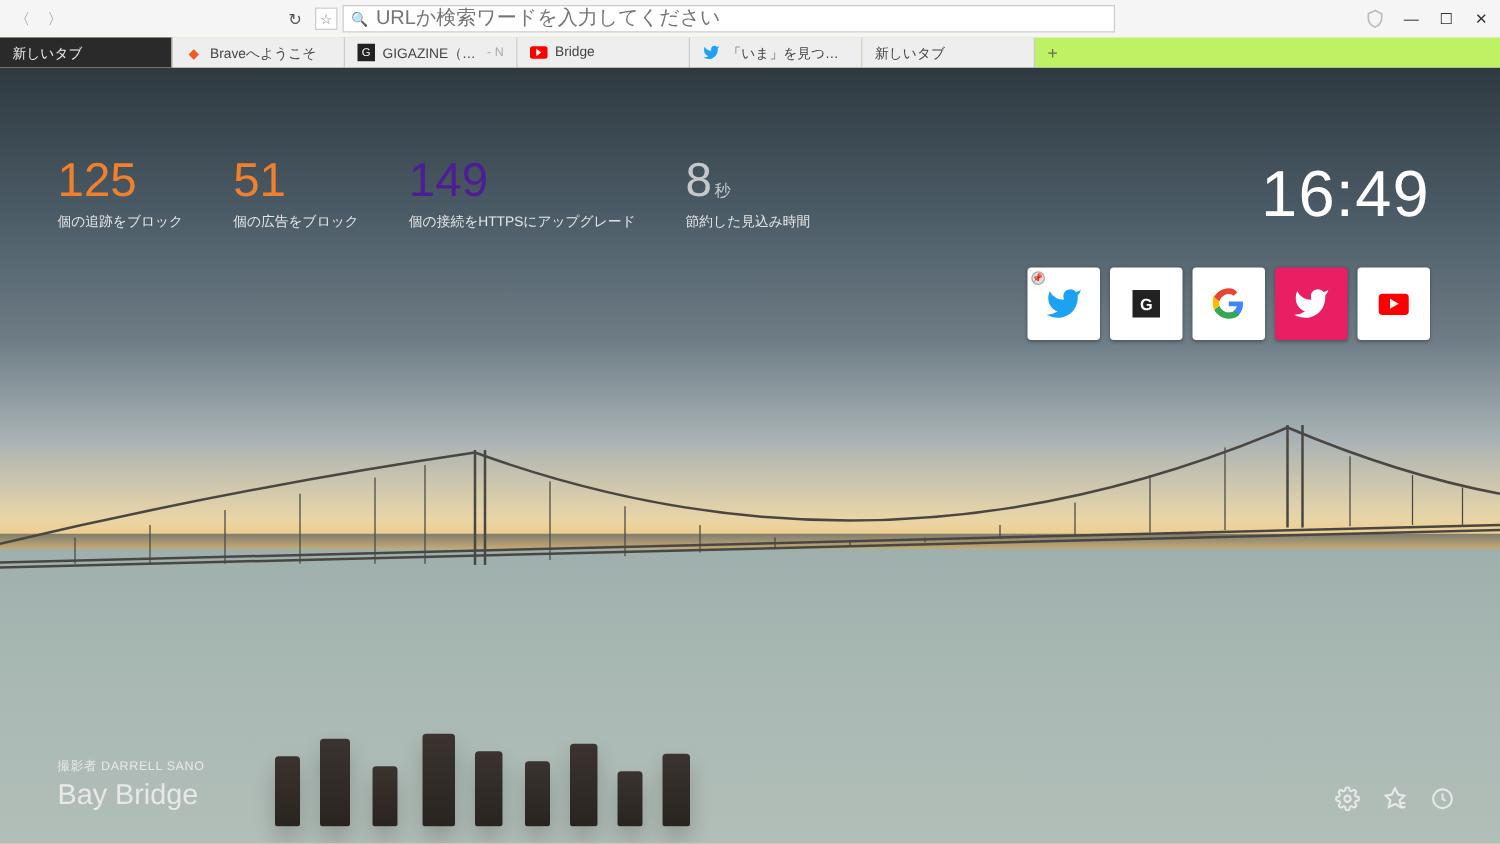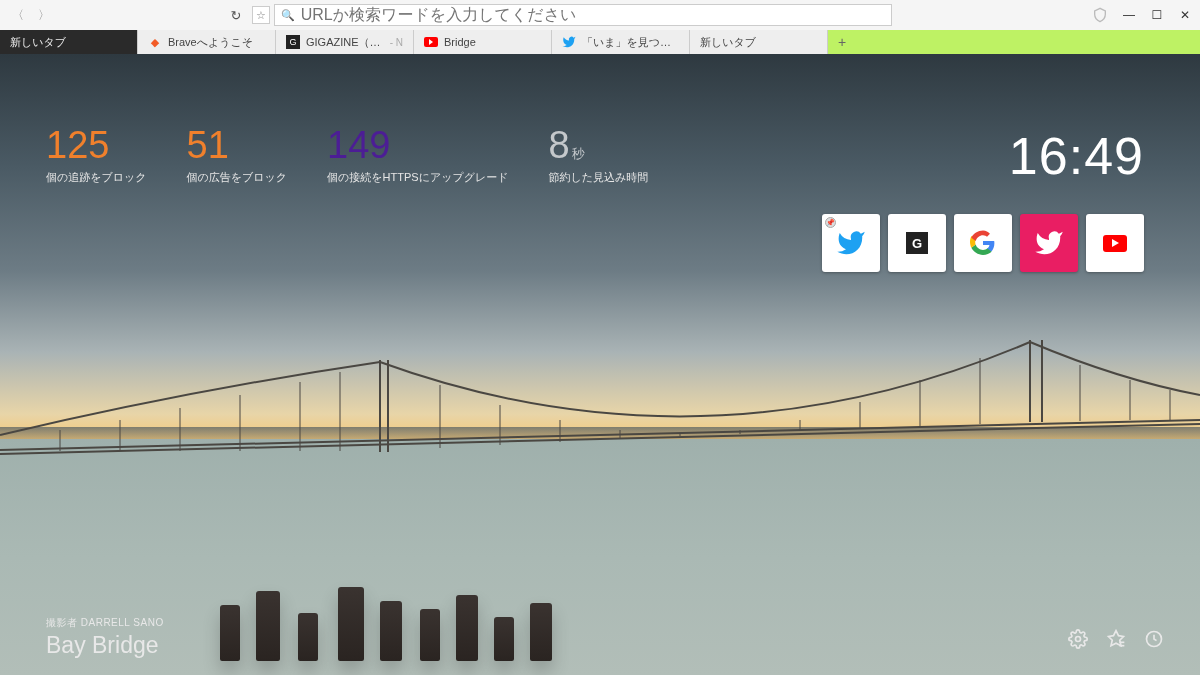--- a/index.html
+++ b/index.html
@@ -57,21 +57,21 @@
 
 .clock { position: absolute; top: 60px; right: 56px; color: #fff; font-size: 52px; font-weight: 200; letter-spacing: 1px; margin-top: 12px; }
 
 
 .tiles { position: absolute; top: 160px; right: 56px; display: flex; gap: 8px; }
 .tile { width: 58px; height: 58px; background: #fff; border-radius: 3px; display: flex; align-items: center; justify-content: center; position: relative; cursor: pointer; box-shadow: 0 1px 3px rgba(0,0,0,0.3); }
 .tile.pink { background: #e91e63; }
 .tile .pin { position: absolute; top: 3px; left: 3px; width: 11px; height: 11px; border-radius: 50%; background: #ddd; border: 1px solid #aaa; font-size: 7px; display: flex; align-items: center; justify-content: center; color: #555; }
 
 
-.credit { position: absolute; left: 46px; bottom: 16px; color: #e8e8e8; }
+.credit { position: absolute; left: 46px; bottom: 26px; color: #e8e8e8; }
 .credit .by { font-size: 10px; letter-spacing: 0.5px; }
 .credit .title { font-size: 23px; font-weight: 300; margin-top: 2px; }
 
 
 .br-icons { position: absolute; right: 36px; bottom: 26px; display: flex; gap: 18px; color: #e8e8e8; }
 .br-icons .ic { width: 20px; height: 20px; cursor: pointer; display: flex; align-items: center; justify-content: center; }
 
 
 .fav-brave { color: #f25b26; }
 .fav-giga { background: #222; color: #fff; font-size: 9px; width: 14px; height: 14px; display: flex; align-items: center; justify-content: center; }

